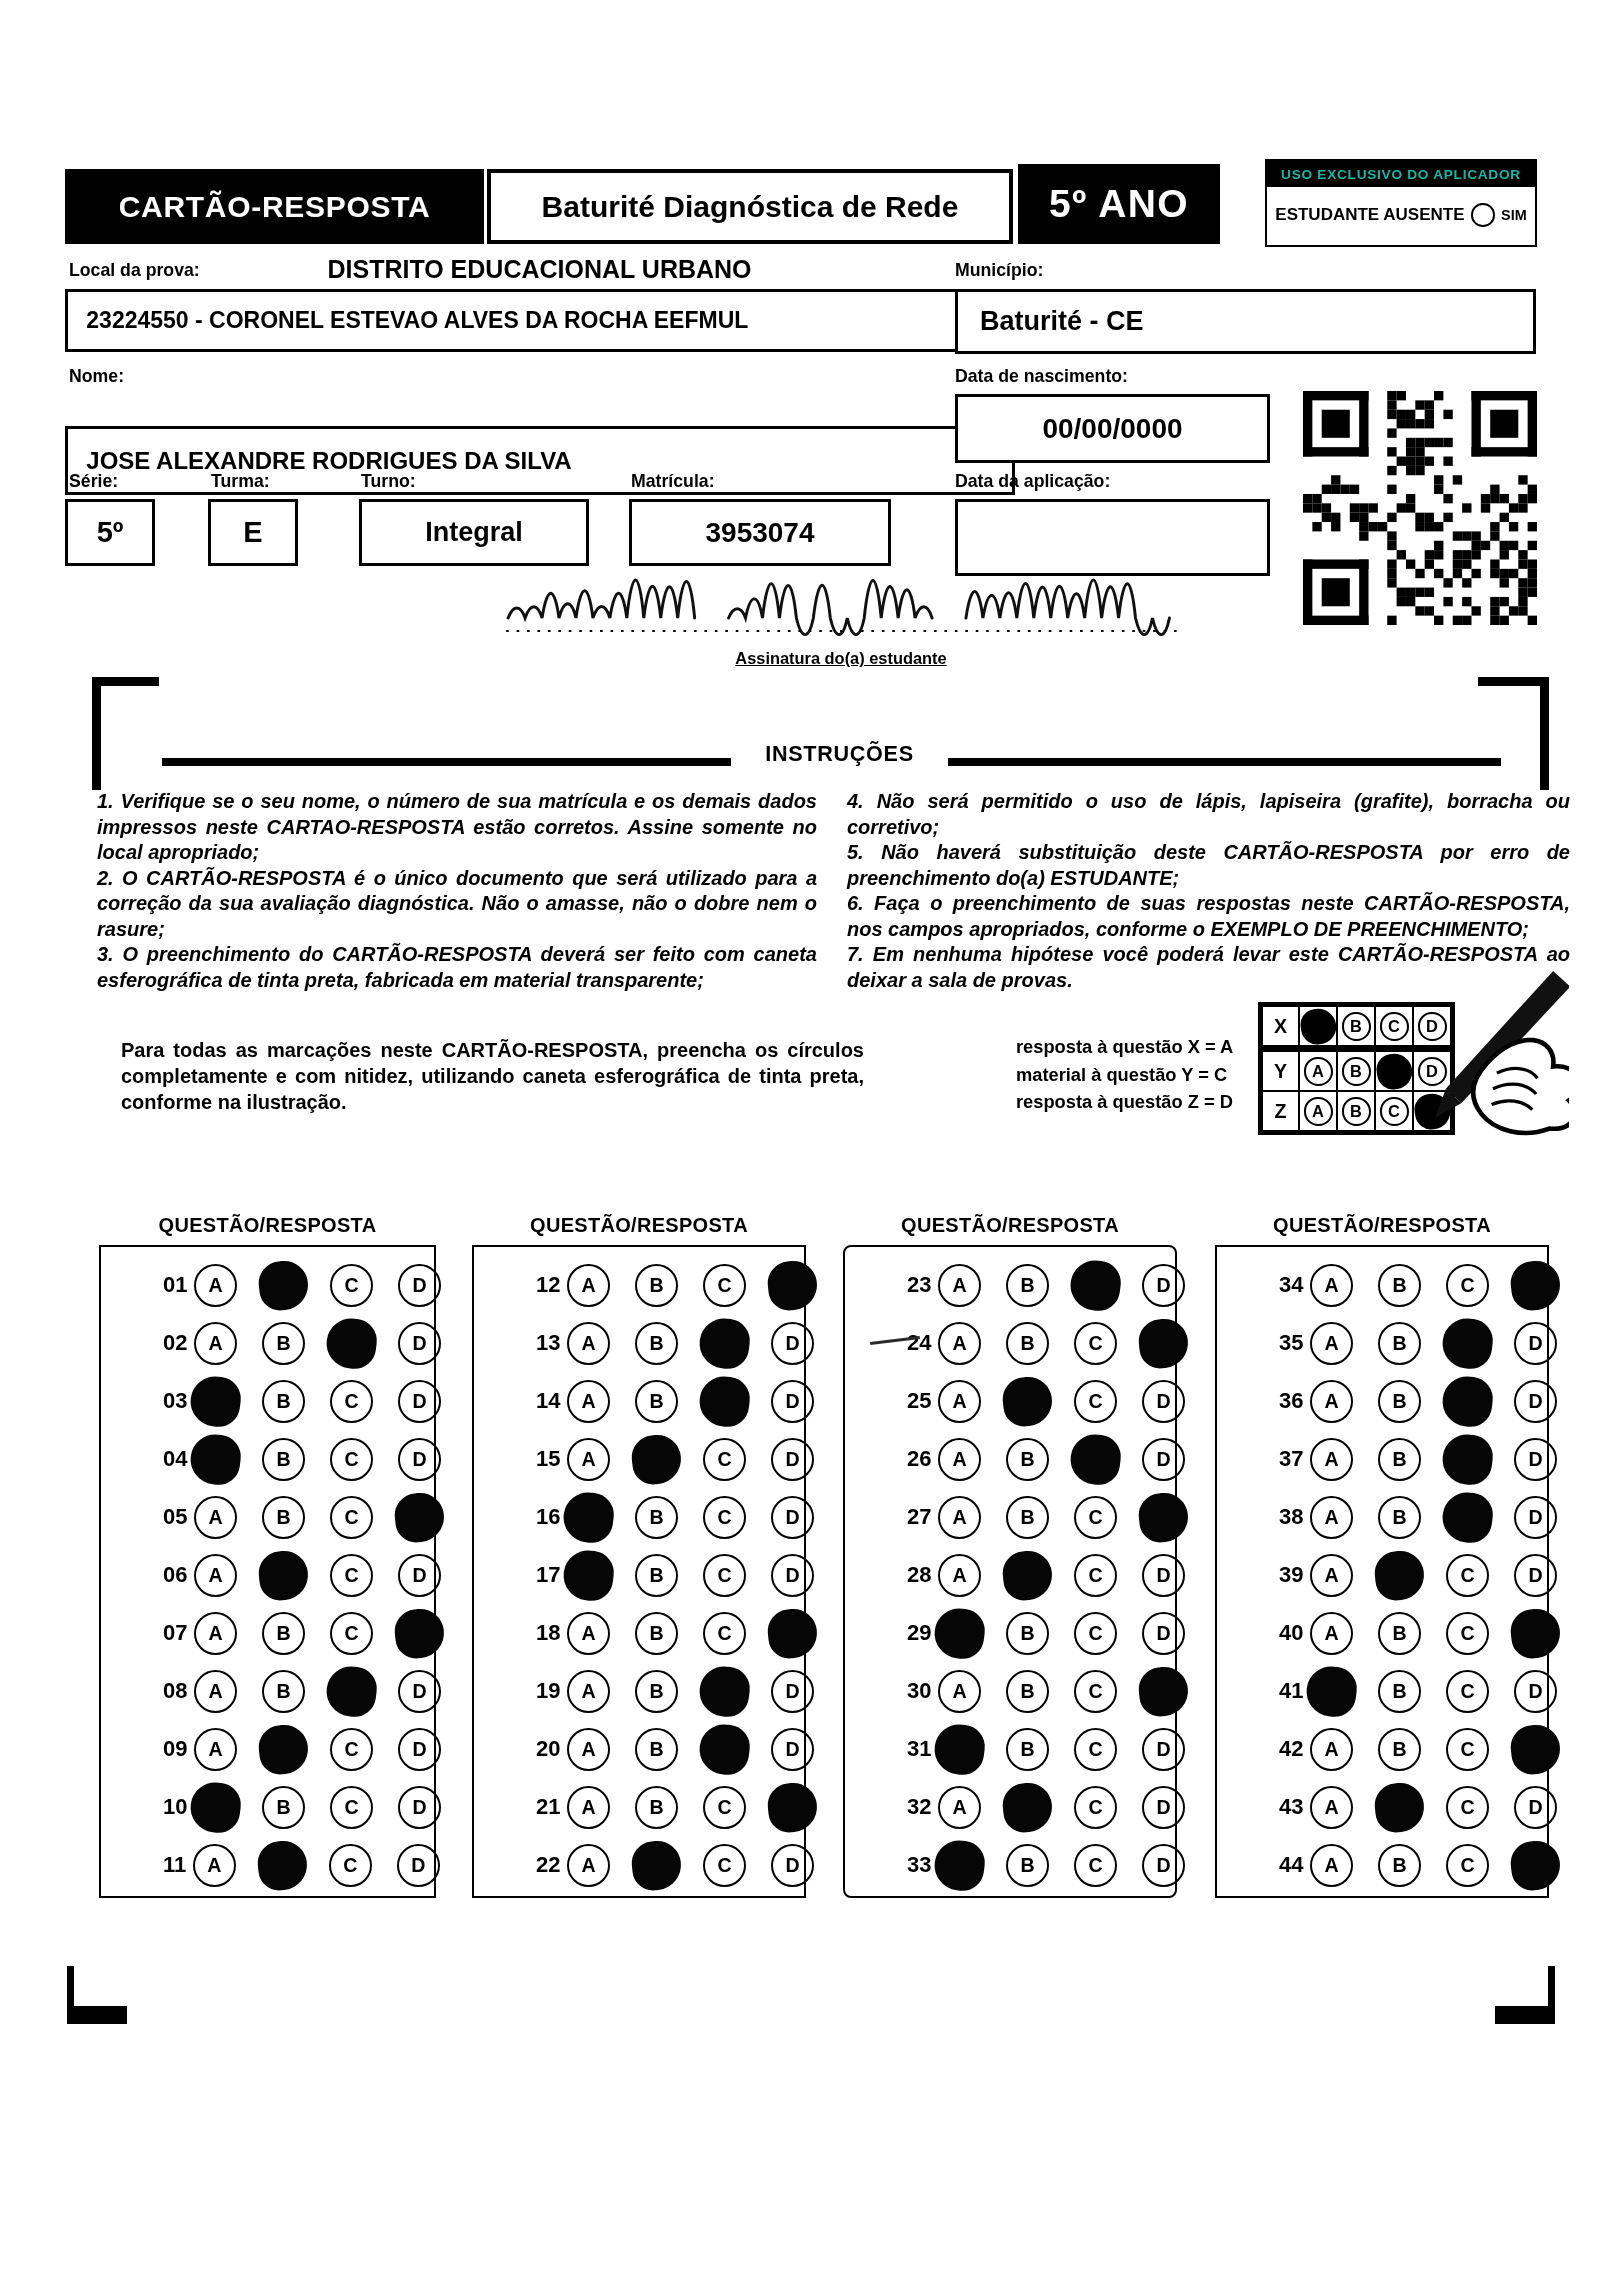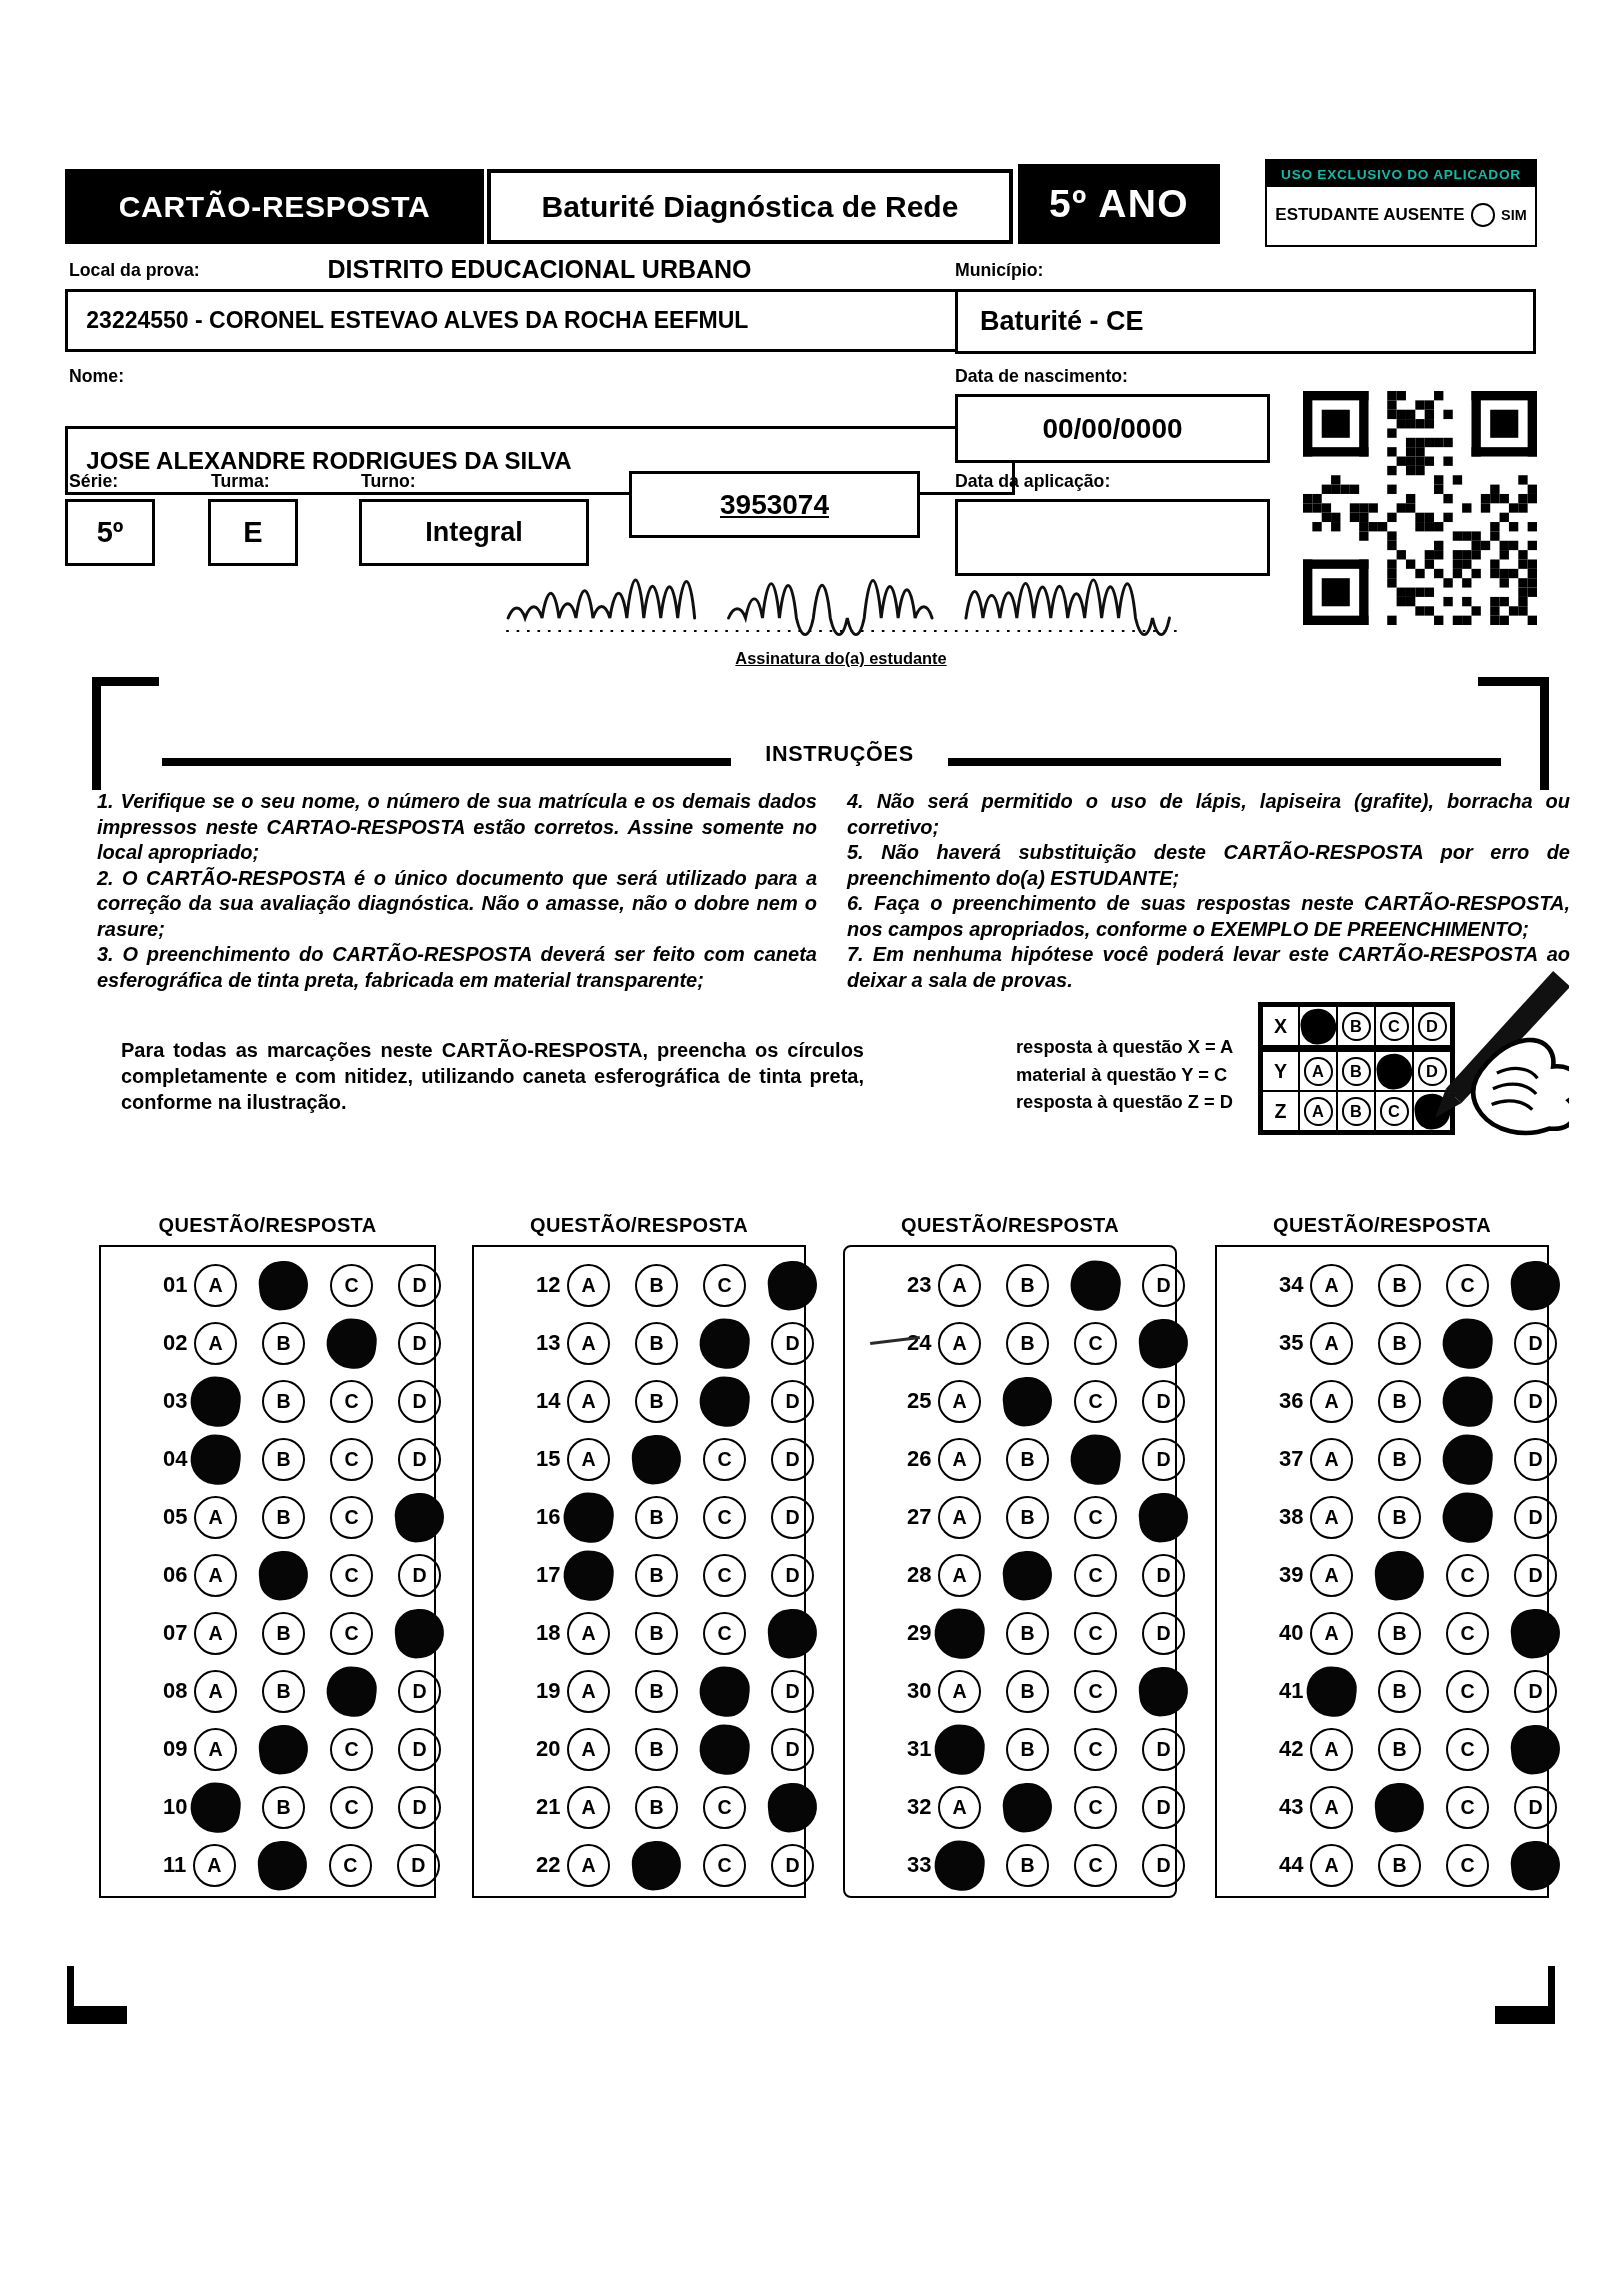--- a/index.html
+++ b/index.html
@@ -31,21 +31,21 @@
   #nome-box{left:65px;top:394px;width:950px;height:69px;font-size:24px;padding-left:18.3px;margin-top:32px;}
   #nasc-label{left:955px;top:366px;}
   #nasc-box{left:955px;top:394px;width:315px;height:69px;font-size:28px;}
   #serie-label{left:69px;top:471px;}
   #serie-box{left:65px;top:499px;width:90px;height:67px;font-size:29px;}
   #turma-label{left:211px;top:471px;}
   #turma-box{left:208px;top:499px;width:90px;height:67px;font-size:29px;}
   #turno-label{left:361px;top:471px;}
   #turno-box{left:359px;top:499px;width:230px;height:67px;font-size:27px;}
   #matricula-label{left:631px;top:471px;}
-  #matricula-box{left:629px;top:471px;width:291px;height:67px;font-size:28px;text-decoration:underline;}
+  #matricula-box{left:629px;top:499px;width:262px;height:67px;font-size:28px;}
   #aplicacao-label{left:955px;top:471px;}
   #aplicacao-box{left:955px;top:499px;width:315px;height:77px;}
   #qr{position:absolute;left:1303px;top:391px;width:234px;height:234px;}
 
   
   #sig-svg{position:absolute;left:497px;top:558px;width:694px;height:90px;}
   #sig-label{position:absolute;left:671px;top:649px;width:340px;text-align:center;font-size:16.4px;text-decoration:underline;}
 
   
   .mark{position:absolute;background:#000;}

